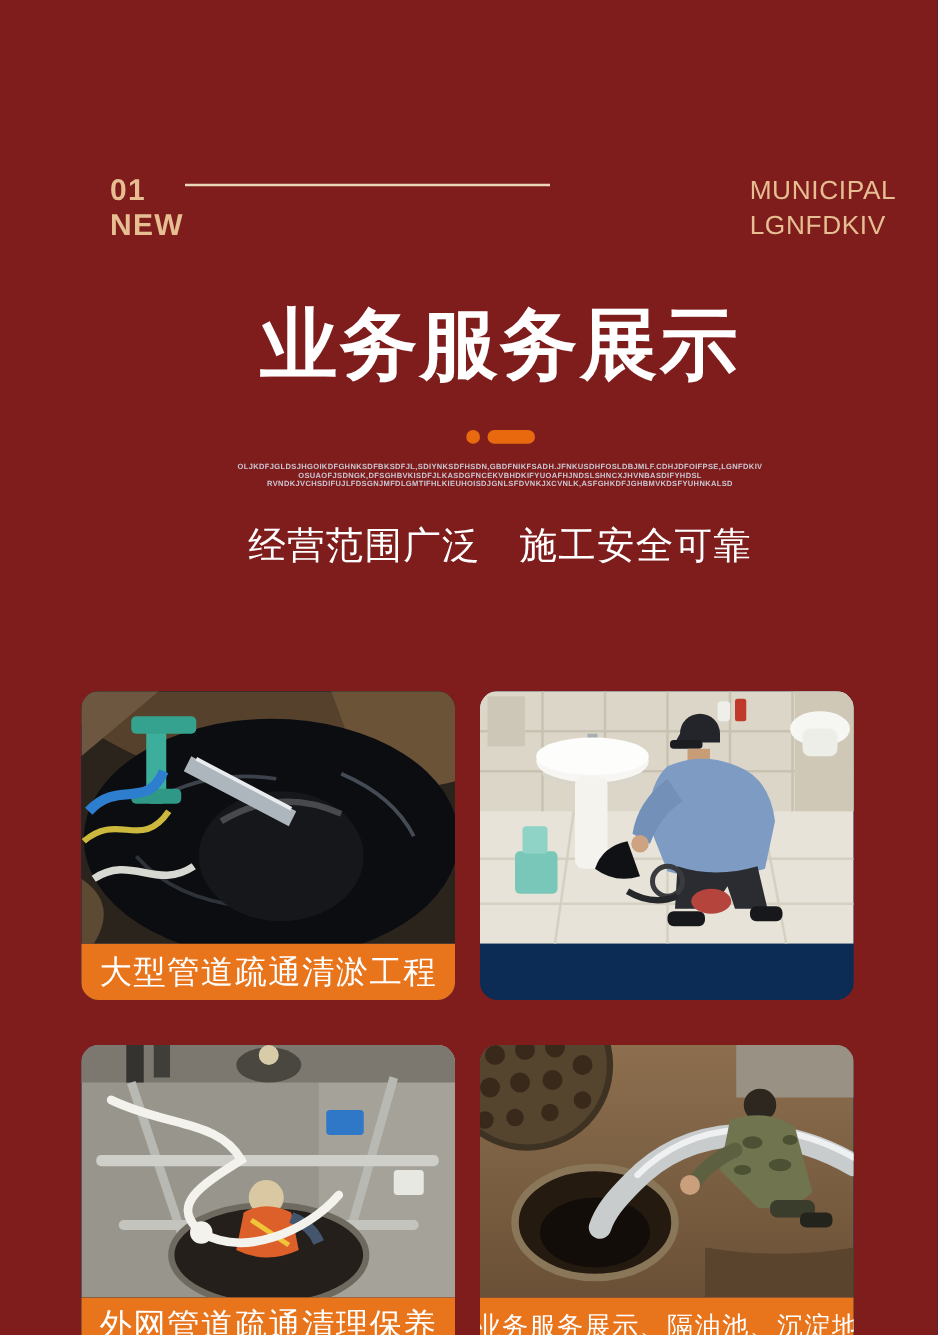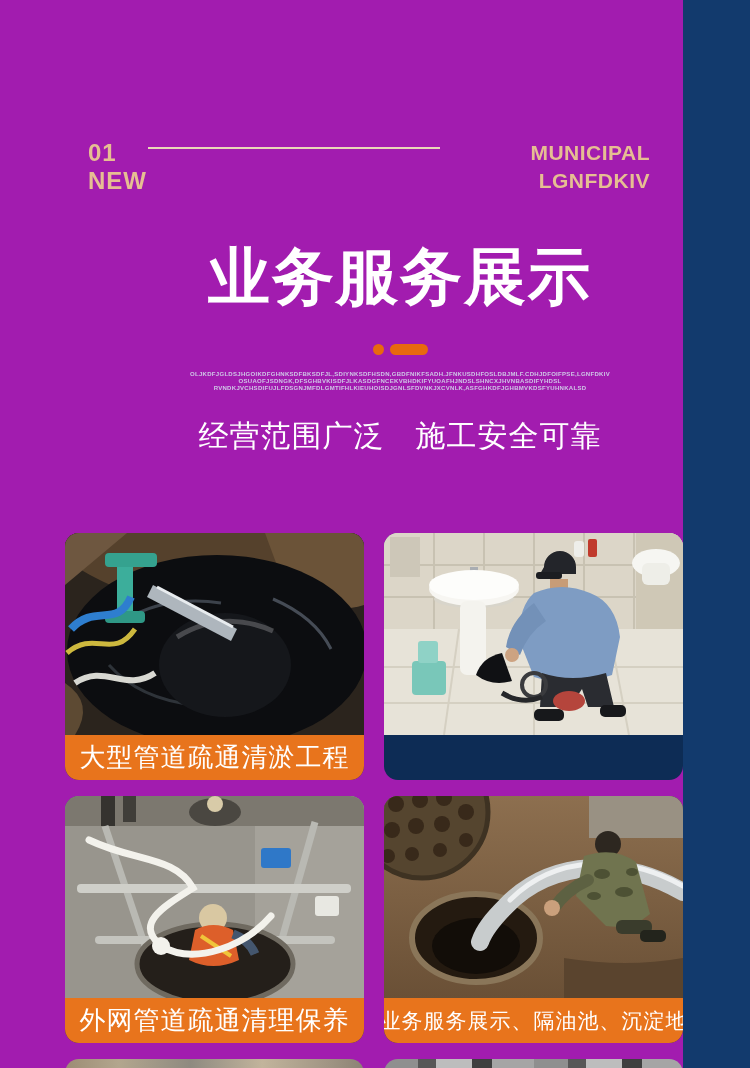--- a/index.html
+++ b/index.html
@@ -1,33 +1,33 @@
 <!DOCTYPE html>
 <html><head>
 <meta charset="utf-8">
 <style>
   html,body{margin:0;padding:0;}
   body{
     width:750px;height:1068px;overflow:hidden;
     font-family:"Liberation Sans","DejaVu Sans",sans-serif;
     background:#123A6D;
   }
-  .page{position:relative;width:683px;height:1068px;background:#a21caf;overflow:hidden;}
+  .page{position:relative;width:750px;height:1068px;background:#7f1d1d;overflow:hidden;}
 
   
   .header-num{
     position:absolute;left:88px;top:139px;
     color:#E6BE92;font-weight:bold;font-size:24px;line-height:28px;letter-spacing:1px;
   }
   .header-line{
     position:absolute;left:148px;top:147px;width:292px;height:2px;background:#EAD7B8;
   }
   .header-right{
-    position:absolute;right:33px;top:139px;text-align:right;
-    color:#E6BE92;font-weight:bold;font-size:21px;line-height:28px;letter-spacing:.5px;
+    position:absolute;right:33px;top:139px;
+    color:#E6BE92;font-weight:normal;font-size:21px;line-height:28px;letter-spacing:.5px;
   }
 
   
   .hero-title{
     position:absolute;left:25px;top:244px;width:750px;text-align:center;
     color:#FFFFFF;font-size:62px;font-weight:900;letter-spacing:2px;line-height:1.05;
     margin:0;
   }
   .decor{
     position:absolute;left:25px;top:344px;width:750px;
@@ -44,21 +44,21 @@
     color:#FFFFFF;font-size:30px;letter-spacing:1px;font-weight:500;
   }
 
   
   .grid{
     position:absolute;left:65px;top:533px;width:618px;
     display:grid;grid-template-columns:299px 299px;column-gap:20px;row-gap:16px;
   }
   .card{
     width:299px;height:247px;border-radius:14px;overflow:hidden;
-    background:#0d2c55;display:flex;flex-direction:column;cursor:pointer;
+    background:#0d2c55;display:flex;flex-direction:column;cursor:pointer;margin-top:20px;
   }
   .card-photo{width:299px;height:202px;display:block;flex:0 0 202px;}
   .card-label{
     height:45px;flex:0 0 45px;background:#E8741C;color:#FFFFFF;
     display:flex;align-items:center;justify-content:center;
     font-size:26px;letter-spacing:1px;white-space:nowrap;
   }
   .card-label.small{font-size:21px;}
   .partial{height:34px;border-radius:14px 14px 0 0;overflow:hidden;}
   .partial-left{background:linear-gradient(90deg,#9c8c74,#b3a68e 18%,#8e8a80 42%,#c2b49c 66%,#a09584 88%,#8b8274);}

